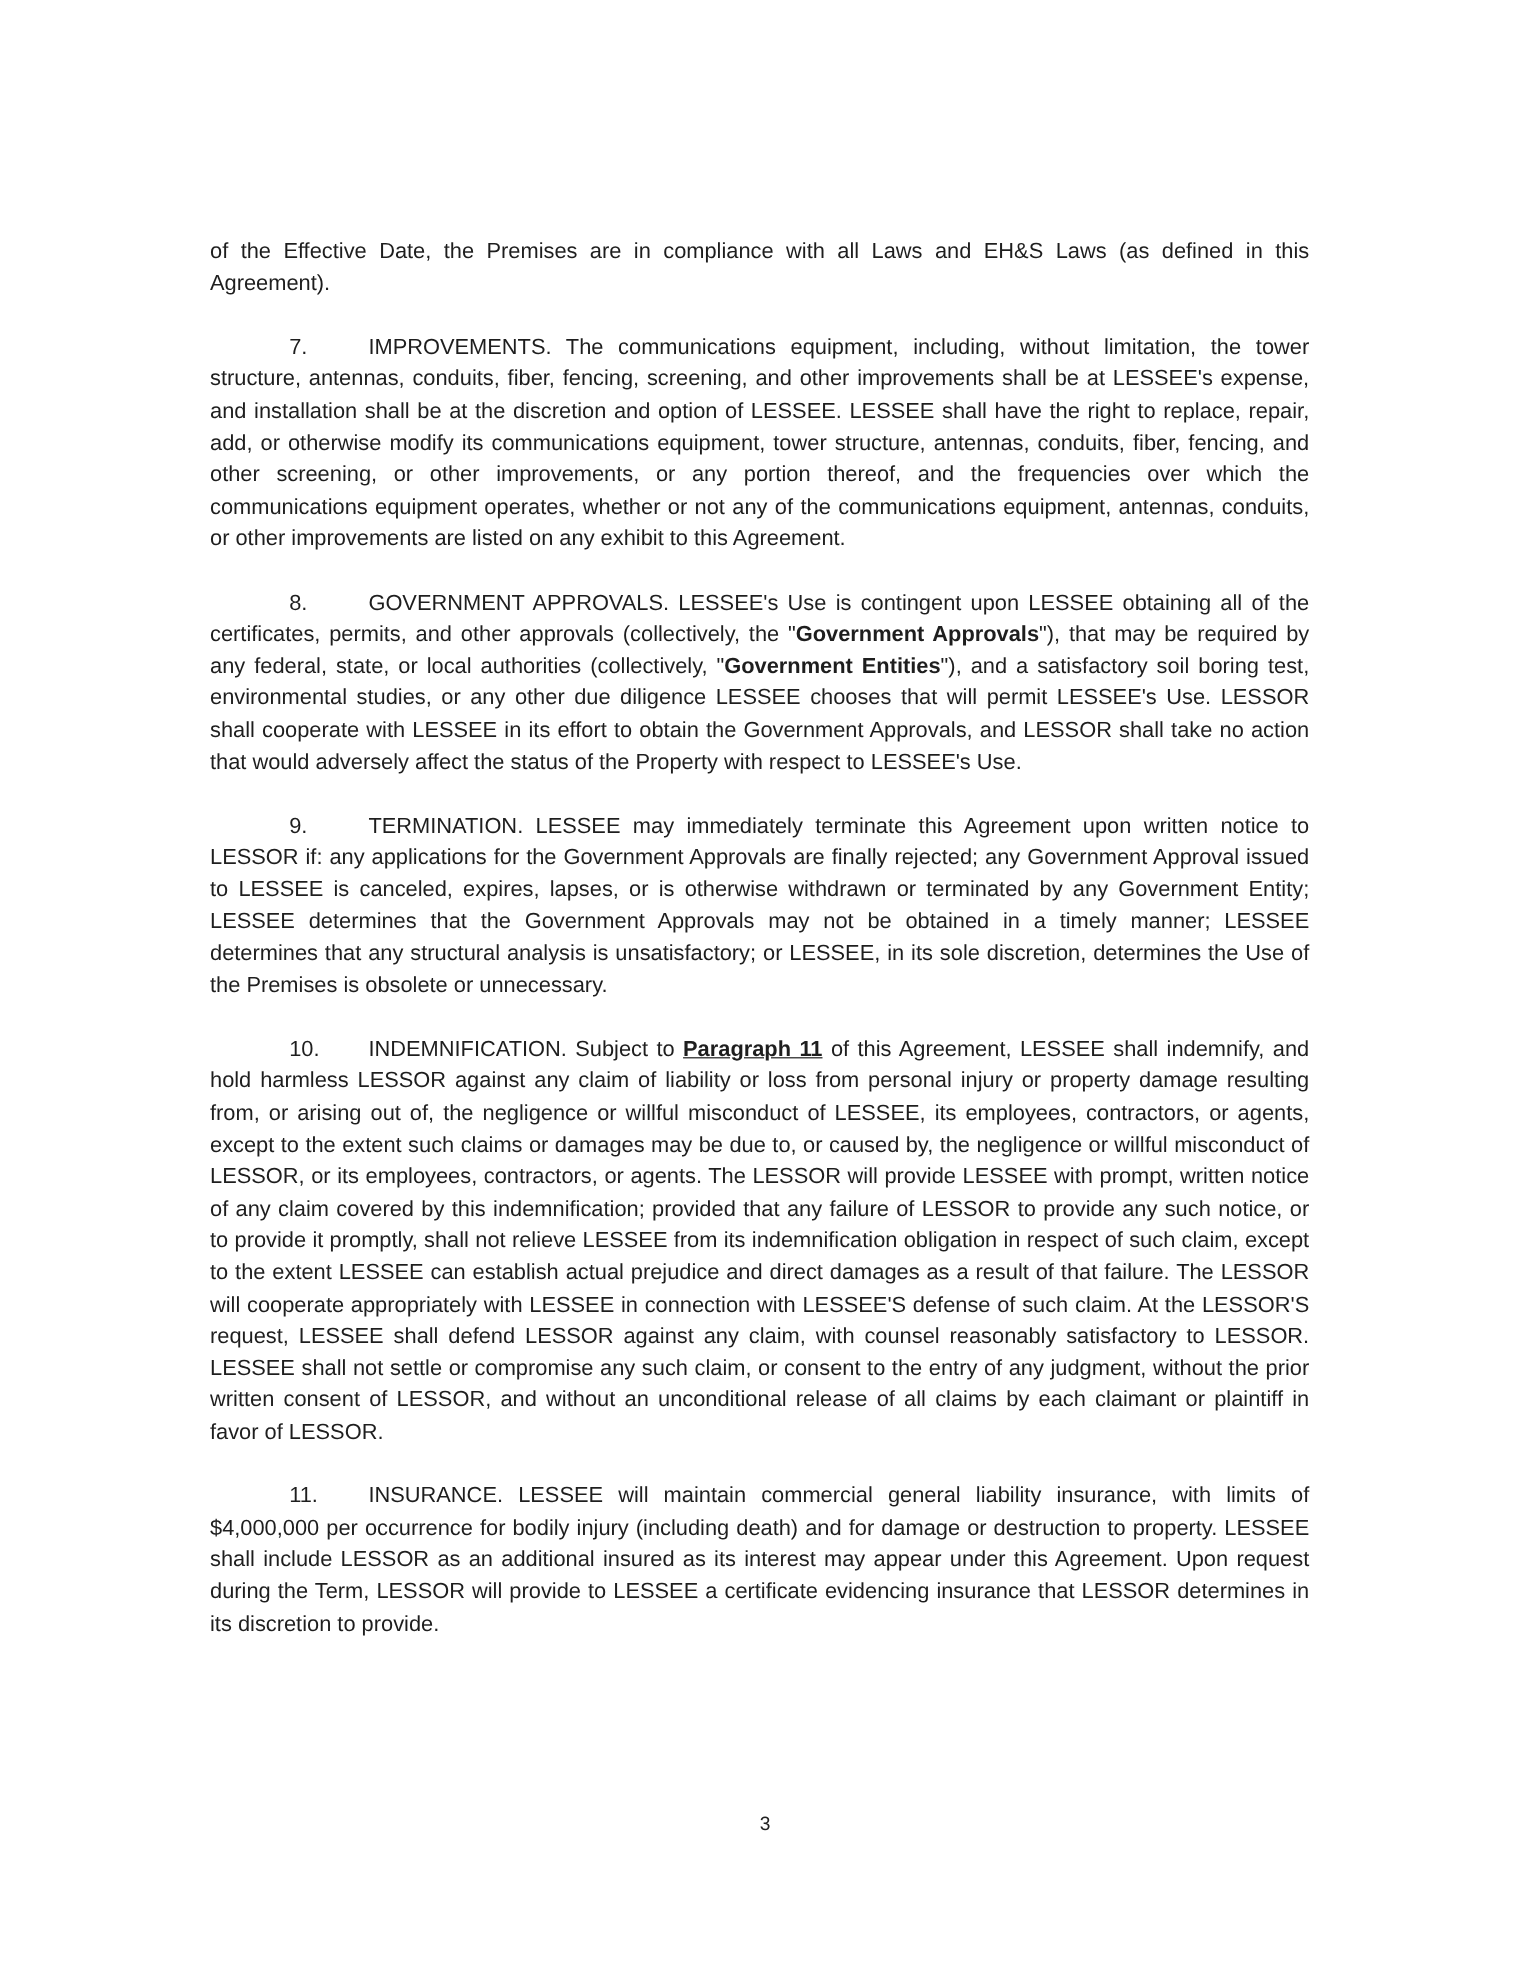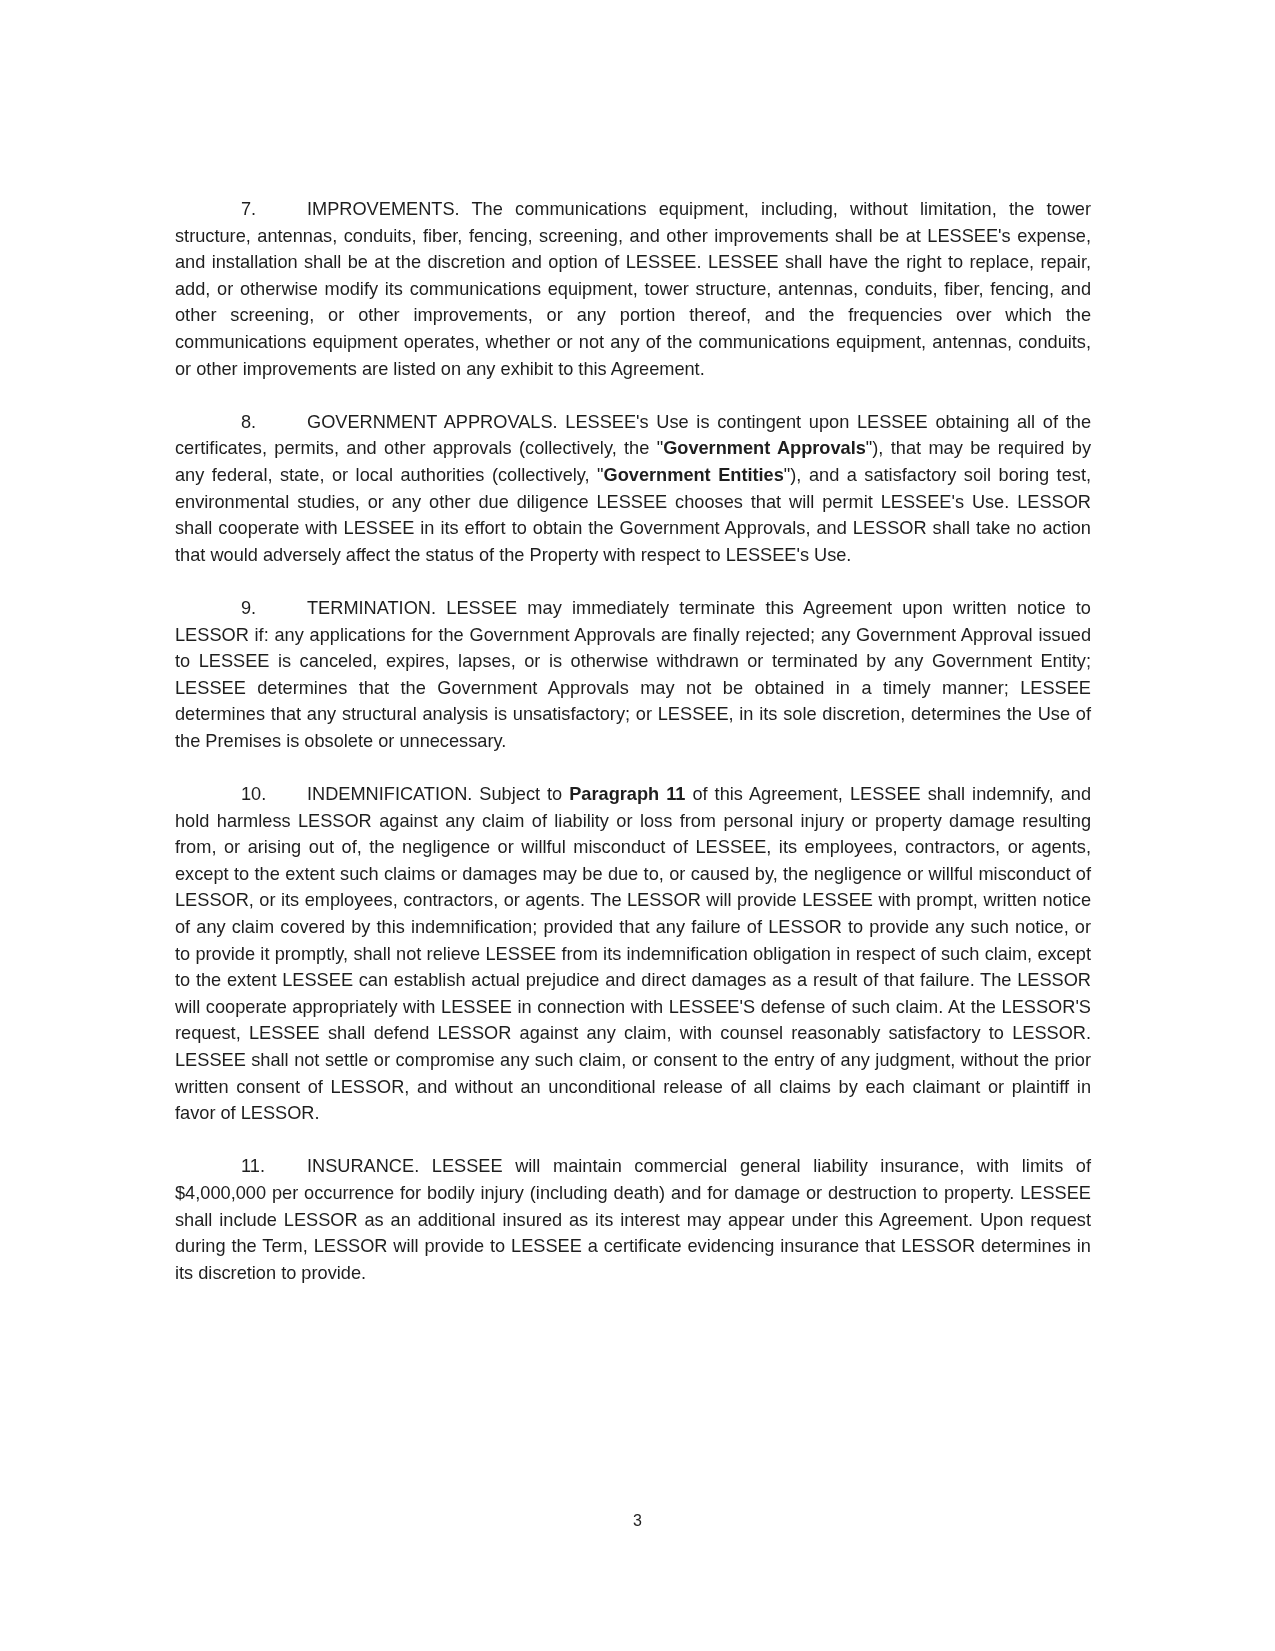--- a/index.html
+++ b/index.html
@@ -6,30 +6,31 @@
   body { width: 1275px; height: 1651px; position: relative; overflow: hidden; }
   .page {
     position: absolute; left: 175px; top: 196px; width: 916px;
     font-family: "Liberation Sans", sans-serif; font-size: 18.2px;
     line-height: 26.6px; color: #1e1e1e; text-align: justify;
   }
   .para { margin: 0 0 26.6px 0; }
   .num { display: inline-block; width: 66px; margin-left: 66px; }
   .heading { }
   .bold { font-weight: bold; }
-  .bold-u { font-weight: bold; }
+  .bold-u { font-weight: bold; text-decoration: underline; }
   .page-number {
     position: absolute; top: 1512px; left: 0; width: 1275px; text-align: center;
     font-family: "Liberation Sans", sans-serif; font-size: 16px; color: #222;
   }
 </style>
 </head>
 <body>
 
 <div class="page">
+  <p class="para">of the Effective Date, the Premises are in compliance with all Laws and EH&amp;S Laws (as defined in this Agreement).</p>
 
   <p class="para"><span class="num">7.</span><span class="heading">IMPROVEMENTS</span><span>. The communications equipment, including, without limitation, the tower structure, antennas, conduits, fiber, fencing, screening, and other improvements shall be at LESSEE's expense, and installation shall be at the discretion and option of LESSEE. LESSEE shall have the right to replace, repair, add, or otherwise modify its communications equipment, tower structure, antennas, conduits, fiber, fencing, and other screening, or other improvements, or any portion thereof, and the frequencies over which the communications equipment operates, whether or not any of the communications equipment, antennas, conduits, or other improvements are listed on any exhibit to this Agreement.</span></p>
 
   <p class="para"><span class="num">8.</span><span class="heading">GOVERNMENT APPROVALS</span><span>. LESSEE's Use is contingent upon LESSEE obtaining all of the certificates, permits, and other approvals (collectively, the "</span><span class="bold">Government Approvals</span><span>"), that may be required by any federal, state, or local authorities (collectively, "</span><span class="bold">Government Entities</span><span>"), and a satisfactory soil boring test, environmental studies, or any other due diligence LESSEE chooses that will permit LESSEE's Use. LESSOR shall cooperate with LESSEE in its effort to obtain the Government Approvals, and LESSOR shall take no action that would adversely affect the status of the Property with respect to LESSEE's Use.</span></p>
 
   <p class="para"><span class="num">9.</span><span class="heading">TERMINATION</span><span>. LESSEE may immediately terminate this Agreement upon written notice to LESSOR if: any applications for the Government Approvals are finally rejected; any Government Approval issued to LESSEE is canceled, expires, lapses, or is otherwise withdrawn or terminated by any Government Entity; LESSEE determines that the Government Approvals may not be obtained in a timely manner; LESSEE determines that any structural analysis is unsatisfactory; or LESSEE, in its sole discretion, determines the Use of the Premises is obsolete or unnecessary.</span></p>
 
   <p class="para"><span class="num">10.</span><span class="heading">INDEMNIFICATION</span><span>. Subject to </span><span class="bold-u">Paragraph 11</span><span> of this Agreement, LESSEE shall indemnify, and hold harmless LESSOR against any claim of liability or loss from personal injury or property damage resulting from, or arising out of, the negligence or willful misconduct of LESSEE, its employees, contractors, or agents, except to the extent such claims or damages may be due to, or caused by, the negligence or willful misconduct of LESSOR, or its employees, contractors, or agents. The LESSOR will provide LESSEE with prompt, written notice of any claim covered by this indemnification; provided that any failure of LESSOR to provide any such notice, or to provide it promptly, shall not relieve LESSEE from its indemnification obligation in respect of such claim, except to the extent LESSEE can establish actual prejudice and direct damages as a result of that failure. The LESSOR will cooperate appropriately with LESSEE in connection with LESSEE'S defense of such claim. At the LESSOR'S request, LESSEE shall defend LESSOR against any claim, with counsel reasonably satisfactory to LESSOR. LESSEE shall not settle or compromise any such claim, or consent to the entry of any judgment, without the prior written consent of LESSOR, and without an unconditional release of all claims by each claimant or plaintiff in favor of LESSOR.</span></p>
 
   <p class="para"><span class="num">11.</span><span class="heading">INSURANCE</span><span>. LESSEE will maintain commercial general liability insurance, with limits of $4,000,000 per occurrence for bodily injury (including death) and for damage or destruction to property. LESSEE shall include LESSOR as an additional insured as its interest may appear under this Agreement. Upon request during the Term, LESSOR will provide to LESSEE a certificate evidencing insurance that LESSOR determines in its discretion to provide.</span></p>

